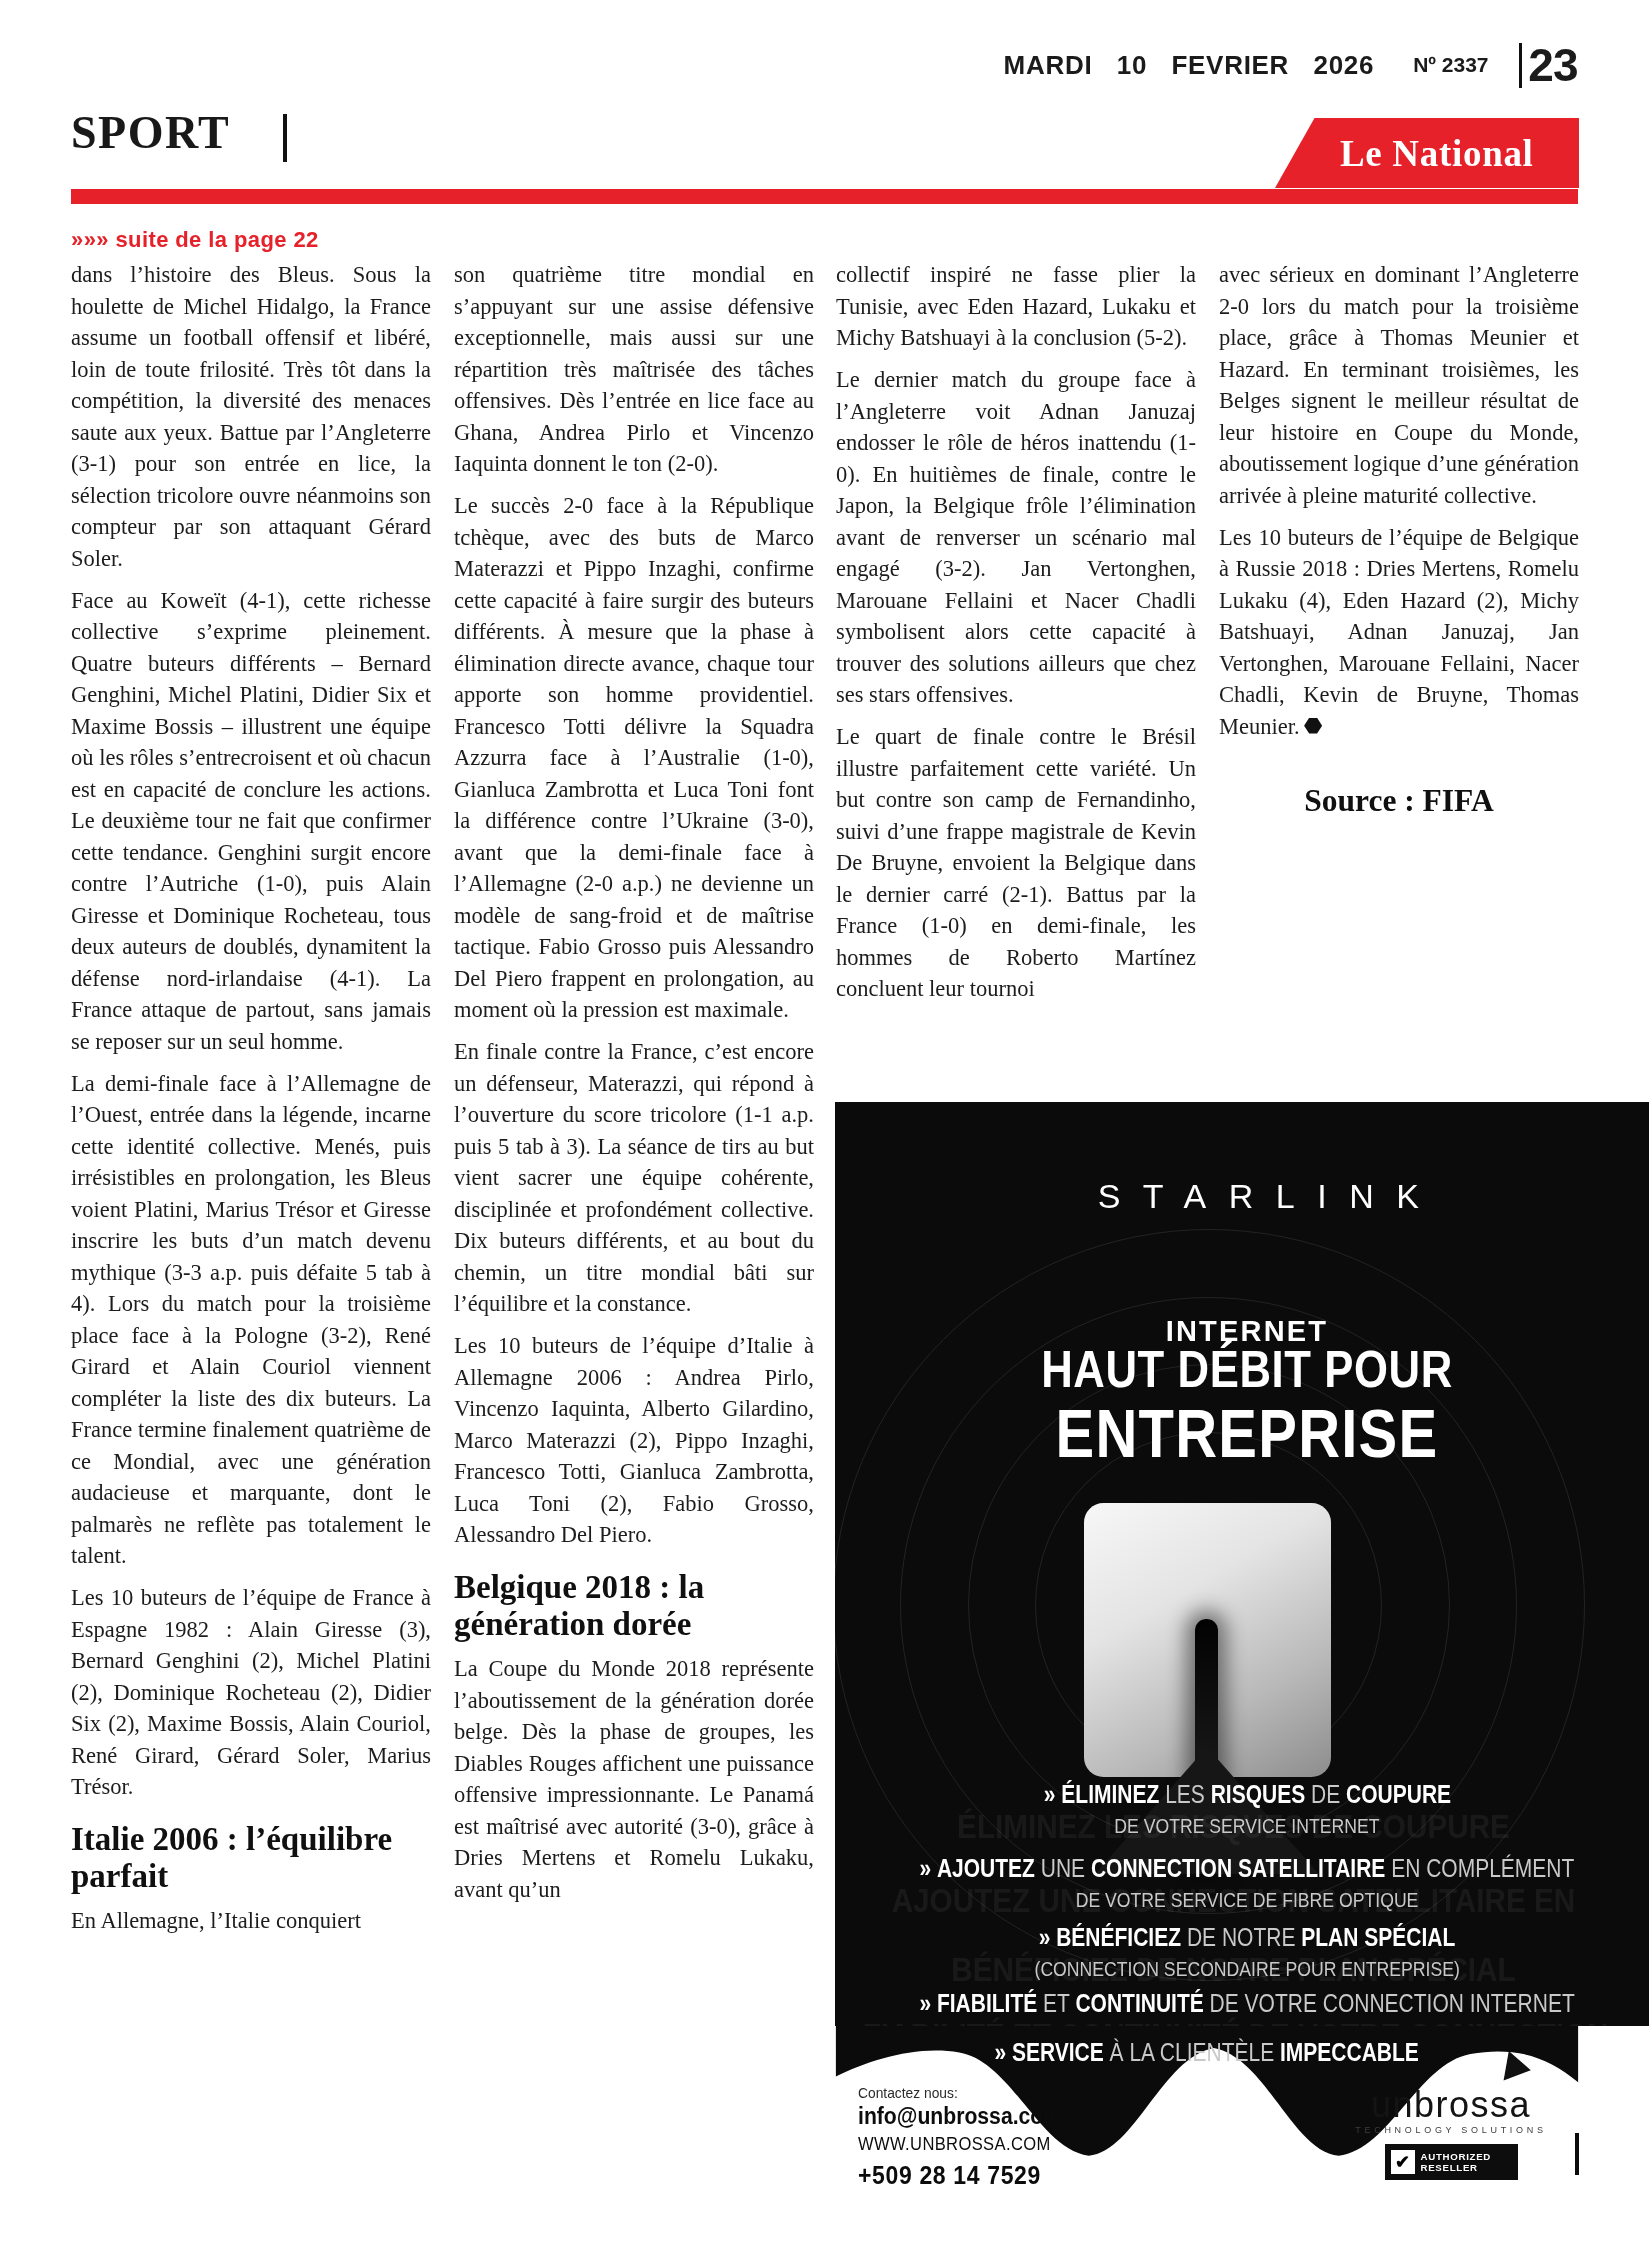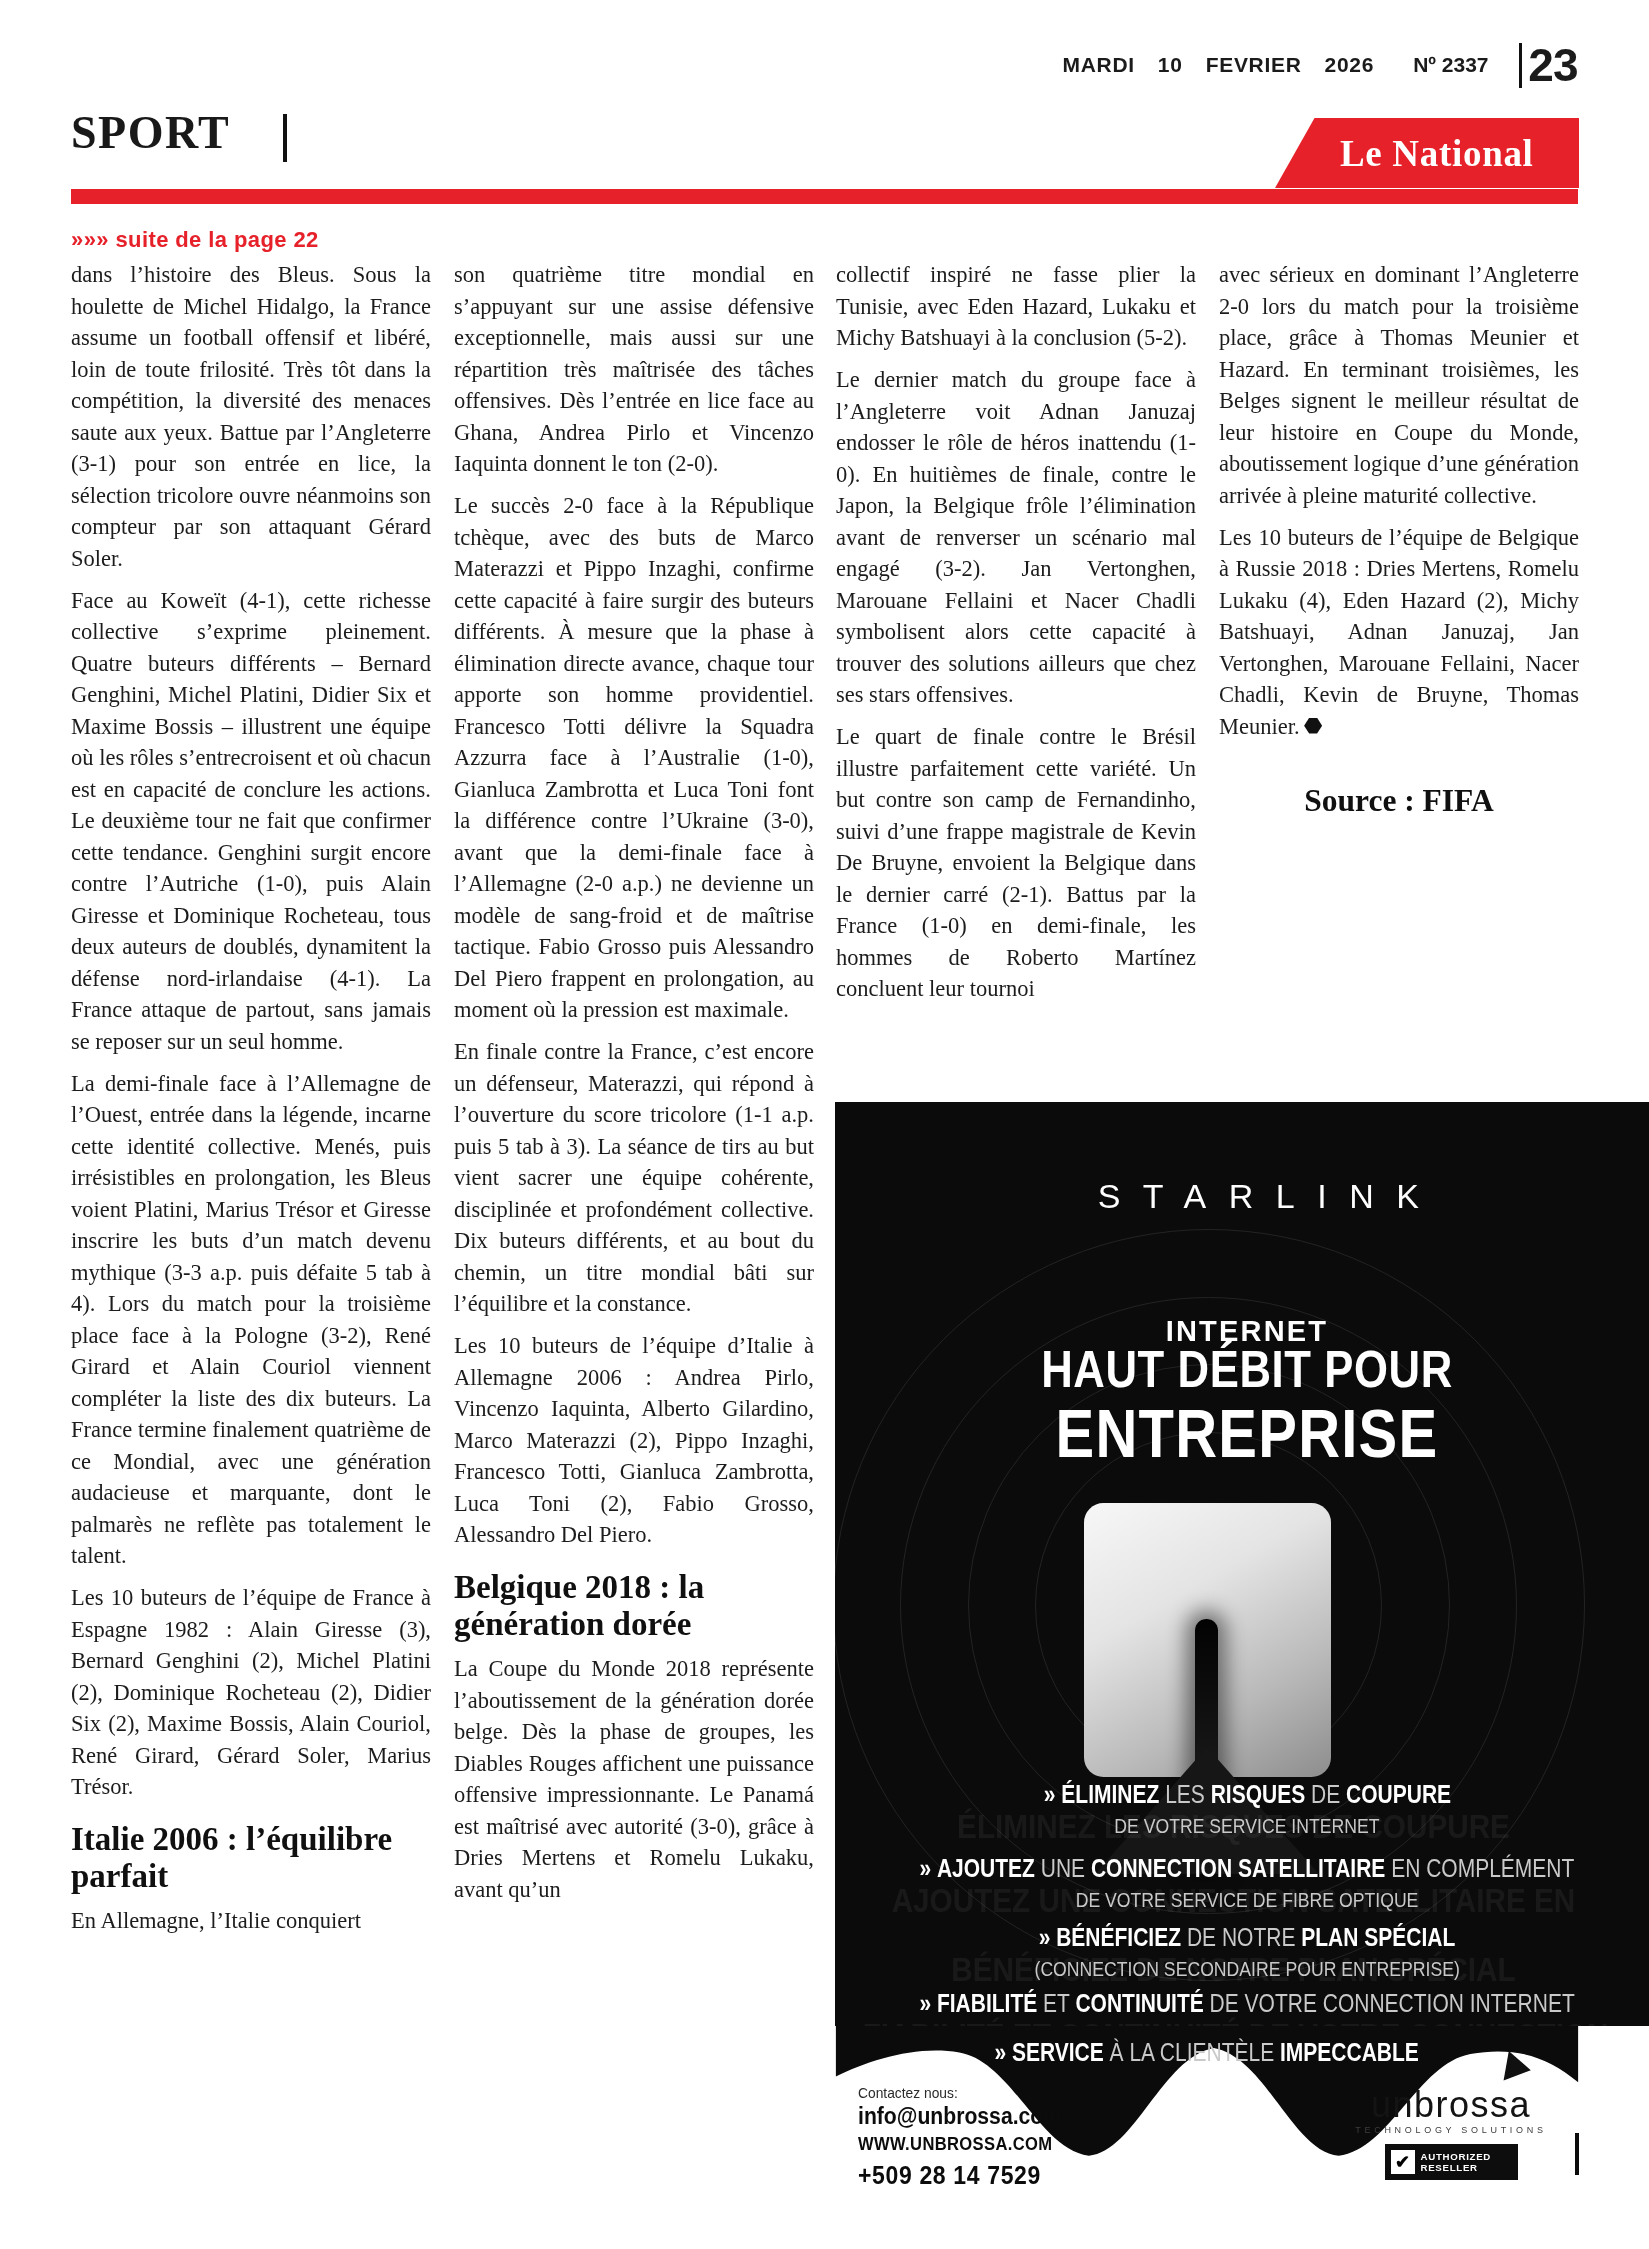--- a/index.html
+++ b/index.html
@@ -3,21 +3,21 @@
 <meta charset="utf-8">
 <style>
   html,body{margin:0;padding:0;background:#e9e9e9;}
   .page{position:relative;width:1650px;height:2250px;background:#ffffff;overflow:hidden;
         font-family:"Liberation Serif",serif;color:#1b1b1b;}
 
   
   .masthead-right{position:absolute;top:39px;left:997px;width:581px;height:52px;
     display:flex;align-items:center;justify-content:flex-end;
     font-family:"Liberation Sans",sans-serif;font-weight:700;}
-  .date{font-size:21px;letter-spacing:0.7px;word-spacing:16.5px;white-space:nowrap;}
+  .date{font-size:26px;letter-spacing:0.7px;word-spacing:16.5px;white-space:nowrap;}
   .issue{font-size:21px;margin-left:39px;white-space:nowrap;}
   .pagebar{width:3.7px;height:45px;background:#111;margin-left:30px;}
   .pagenum{font-size:46px;letter-spacing:-0.7px;margin-left:6px;line-height:46px;}
 
   .section-title{position:absolute;left:71px;top:109px;font-size:46px;font-weight:700;
     letter-spacing:1.5px;color:#191919;line-height:48px;}
   .section-bar{position:absolute;left:283px;top:114px;width:3.7px;height:48px;background:#111;}
 
   .brand-banner{position:absolute;left:1275px;top:118px;width:304px;height:70px;background:#e62129;
     clip-path:polygon(13% 0,100% 0,100% 100%,0 100%);
@@ -74,21 +74,21 @@
   .ghost{position:absolute;left:0;right:0;top:30px;z-index:1;text-align:center;
     font-size:33px;font-weight:700;color:rgba(255,255,255,0.06);white-space:nowrap;
     transform:translateX(-13.5px) scaleX(0.9);}
 
   .ad-wave{position:absolute;left:0;top:922px;z-index:2;}
 
   .ad-contact{position:absolute;left:22.5px;top:982px;z-index:8;
     font-family:"Liberation Sans",sans-serif;color:#0c0c0c;text-align:left;}
   .contact-label{font-size:15px;color:#2a2a2a;margin-bottom:1.5px;}
   .contact-email{font-size:23px;font-weight:700;}
-  .contact-web{font-size:18px;font-weight:700;margin-top:4.5px;letter-spacing:0.4px;}
+  .contact-web{font-size:18px;font-weight:400;margin-top:4.5px;letter-spacing:0.4px;}
   .contact-phone{font-size:25px;font-weight:700;margin-top:6px;letter-spacing:0.7px;}
   .condL{display:inline-block;transform:scaleX(0.92);transform-origin:0 50%;white-space:nowrap;}
 
   .ad-vendor{position:absolute;right:27px;top:951px;width:202px;z-index:8;text-align:center;
     font-family:"Liberation Sans",sans-serif;color:#141414;}
   .play-icon{width:0;height:0;border-left:25.5px solid #101010;border-top:15px solid transparent;
     border-bottom:15px solid transparent;margin:0 21px 3px auto;transform:rotate(10deg);}
   .vendor-name{font-size:36px;letter-spacing:1.5px;line-height:37px;}
   .vendor-tagline{font-size:9px;letter-spacing:3.7px;color:#3d3d3d;margin-top:2.2px;}
   .badge{width:133px;height:36px;background:#0d0d0d;display:flex;align-items:center;

